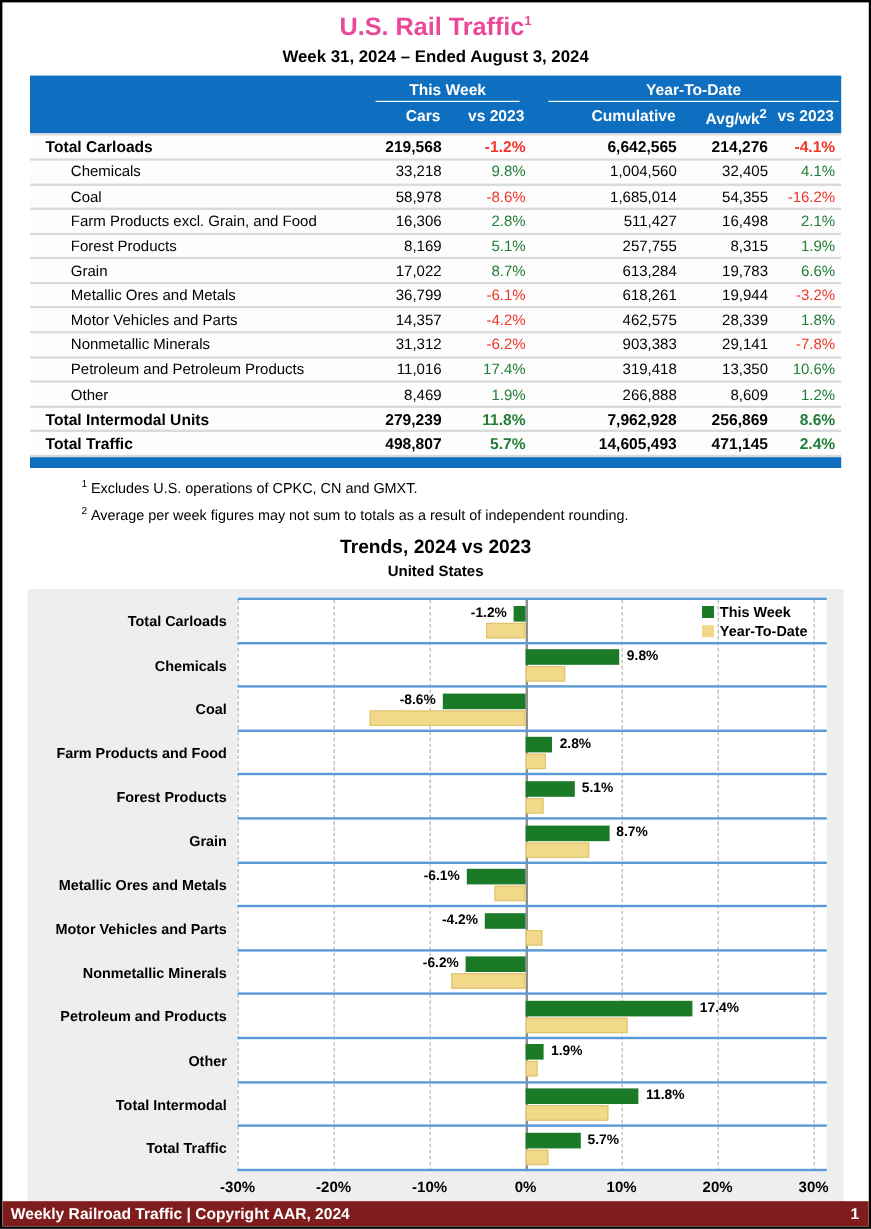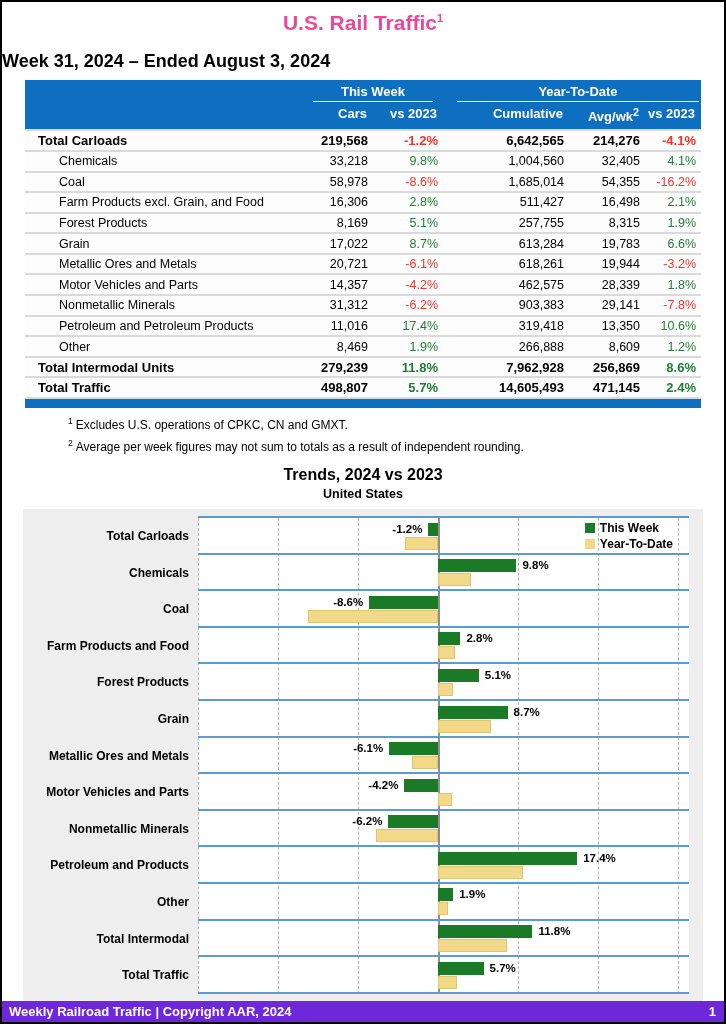--- a/index.html
+++ b/index.html
@@ -2,21 +2,21 @@
 <html><head>
 <meta charset="utf-8">
 <style>
   * { margin:0; padding:0; box-sizing:border-box; }
   body { background:#fff; font-family:"Liberation Sans", sans-serif; }
   .page { position:relative; width:726px; height:1024px; border:2px solid #000; background:#fff; overflow:hidden; }
 
   
   .report-title { margin-top:9px; text-align:center; font-size:21px; font-weight:bold; color:#ec4899; }
   .report-title sup { font-size:11px; font-weight:bold; }
-  .report-subtitle { margin-top:16px; font-size:18px; font-weight:bold; }
+  .report-subtitle { margin-top:4px; text-align:center; font-size:14px; font-weight:bold; }
 
   
   .rail-table { width:676px; margin:8px auto 0; }
   .thead { background:#0e6fc1; color:#fff; font-weight:bold; font-size:13px; }
   .hrow1, .hrow2, .trow { display:grid; grid-template-columns:262px 86px 70px 126px 76px 56px; }
   .hrow1 { padding-top:4px; }
   .group { text-align:center; border-bottom:1.5px solid #fff; padding-bottom:2px; }
   .g1 { grid-column:2/4; margin:0 10px 0 26px; }
   .g2 { grid-column:4/7; margin:0 2px 0 14px; }
   .hrow2 { padding:4px 0 5px; }
@@ -53,21 +53,21 @@
   .bar-y { top:18.5px; height:13px; border:1px solid #dfc473; }
   .vlabel { position:absolute; top:4.5px; height:13px; line-height:13px; font-size:11.5px; font-weight:bold; white-space:nowrap; z-index:3; }
   .legend { position:absolute; top:3px; right:16px; z-index:4; }
   .legend-row { display:flex; align-items:center; margin-bottom:2px; }
   .swatch { width:10px; height:10px; margin-right:5px; }
   .legend-row span.lg-label { font-size:12px; font-weight:bold; }
   #axis { grid-column:1/3; position:relative; height:24px; }
   .tick { position:absolute; top:6px; transform:translateX(-50%); font-size:12.5px; font-weight:bold; }
 
   
-  .footer { position:absolute; left:0; right:0; bottom:0; height:21px; background:#6d28d9; color:#fff; display:flex; justify-content:space-between; align-items:center; padding:0 8px 0 7px; font-size:13px; font-weight:bold; }
+  .footer { position:absolute; left:0; right:0; bottom:0; height:21px; background:#7f1d1d; color:#fff; display:flex; justify-content:space-between; align-items:center; padding:0 8px 0 7px; font-size:13px; font-weight:bold; }
 </style>
 </head>
 <body>
 
 <div class="page">
 
   <div class="report-title"><span>U.S. Rail Traffic</span><sup>1</sup></div>
   <div class="report-subtitle">Week 31, 2024 – Ended August 3, 2024</div>
 
   <div class="rail-table">
@@ -129,21 +129,21 @@
         <div class="trow">
           <div class="label indent">Grain</div>
           <div class="num">17,022</div>
           <div class="num pos">8.7%</div>
           <div class="num">613,284</div>
           <div class="num">19,783</div>
           <div class="num pos">6.6%</div>
         </div>
         <div class="trow">
           <div class="label indent">Metallic Ores and Metals</div>
-          <div class="num">20,721</div>
+          <div class="num">36,799</div>
           <div class="num neg">-6.1%</div>
           <div class="num">618,261</div>
           <div class="num">19,944</div>
           <div class="num neg">-3.2%</div>
         </div>
         <div class="trow">
           <div class="label indent">Motor Vehicles and Parts</div>
           <div class="num">14,357</div>
           <div class="num neg">-4.2%</div>
           <div class="num">462,575</div>

